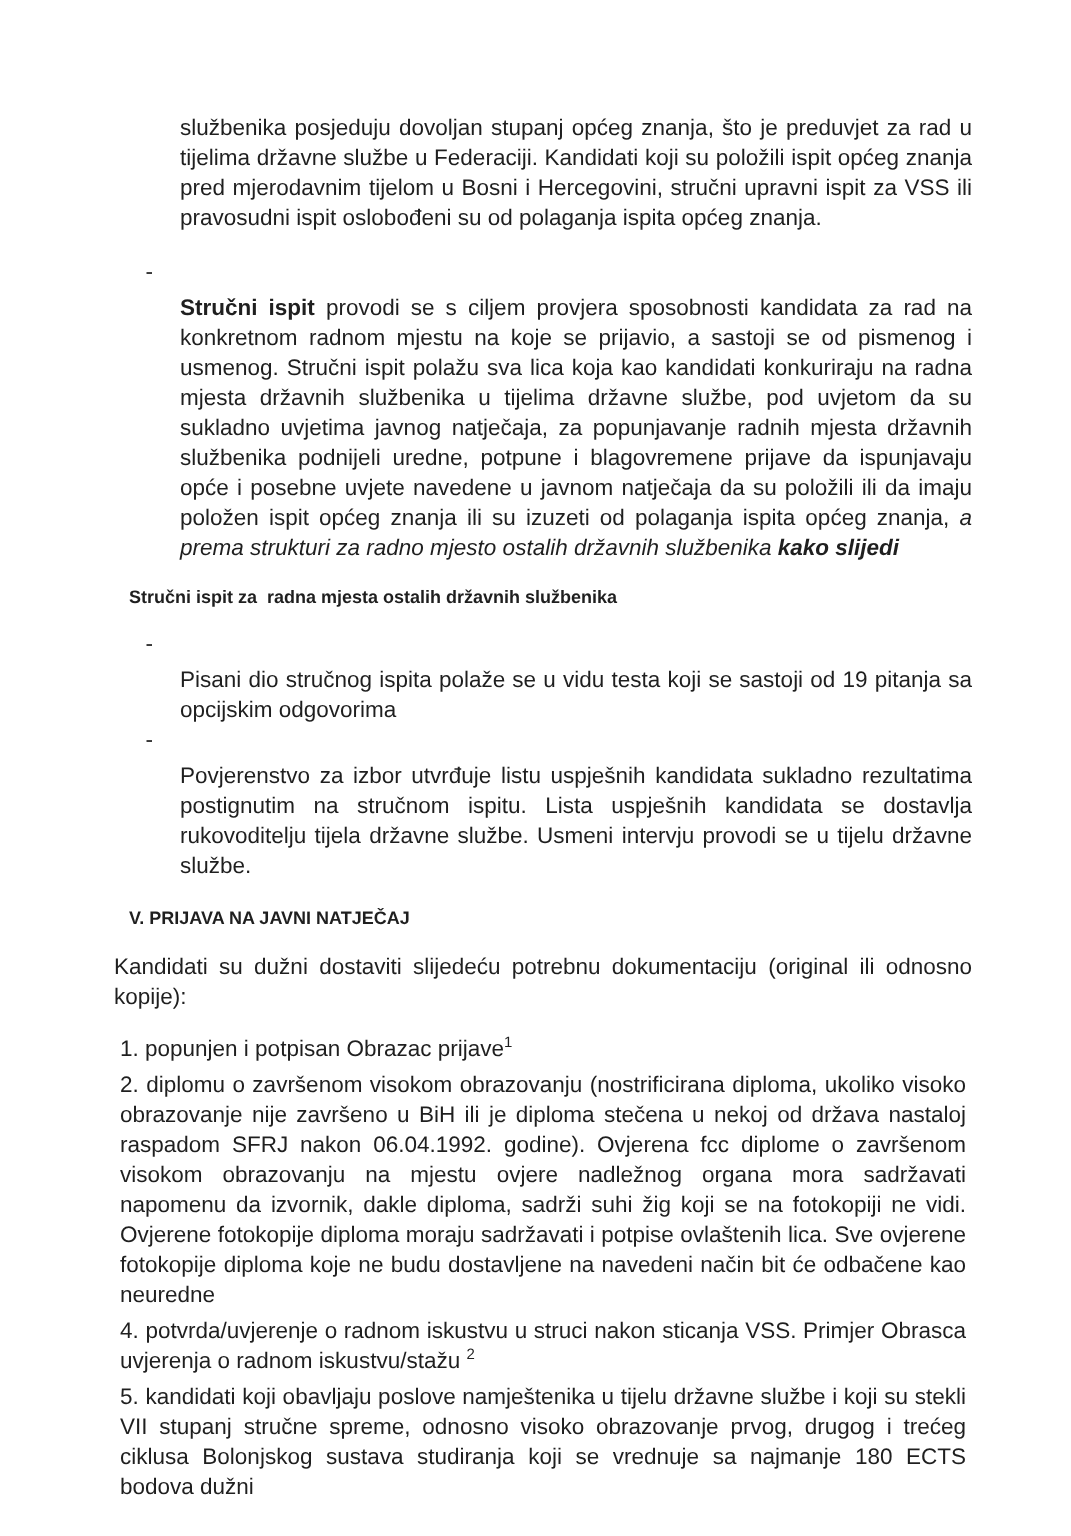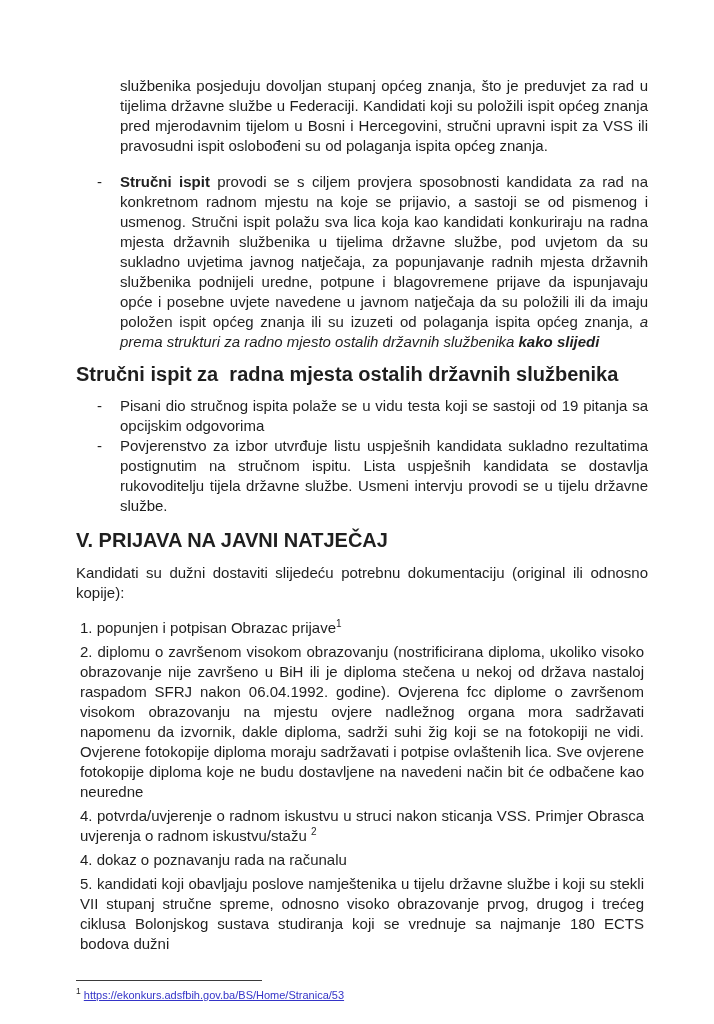--- a/index.html
+++ b/index.html
@@ -21,28 +21,28 @@
   p { margin: 0; }
   .indent-block { margin-left: 44px; }
   .para-gap { margin-bottom: 16px; }
 
   .bullet-item { display: flex; }
   .bullet-item .marker {
     flex: 0 0 44px;
     box-sizing: border-box;
     padding-left: 21px;
   }
-  .bullet-item .btext { flex: 1 1 auto; }
+  .bullet-item .btext { flex: 1 1 auto; margin-top: 24px; }
 
   .heading {
     font-weight: bold;
-    font-size: 20px;
+    font-size: 12px;
     line-height: 20px;
     white-space: pre-wrap;
-    margin: 0;
+    margin: 10px;
   }
   .heading-strucni { margin-top: 12px; margin-bottom: 12px; }
   .heading-prijava { margin-top: 14px; margin-bottom: 13px; }
 
   .bullets2 { margin-bottom: 0; }
   .intro-para { margin-bottom: 15px; }
 
   .numbered-item { margin: 4px; }
 
   .b { font-weight: bold; }
@@ -89,21 +89,20 @@
   </div>
 
   <h3 class="heading heading-prijava">V. PRIJAVA NA JAVNI NATJEČAJ</h3>
 
   <p class="justify intro-para">Kandidati su dužni dostaviti slijedeću potrebnu dokumentaciju (original ili odnosno kopije):</p>
 
   <div>
     <p class="numbered-item justify"><span>1. popunjen i potpisan Obrazac prijave</span><sup>1</sup></p>
     <p class="numbered-item justify"><span>2. diplomu o završenom visokom obrazovanju (nostrificirana diploma, ukoliko visoko obrazovanje nije završeno u BiH ili je diploma stečena u nekoj od država nastaloj raspadom SFRJ nakon 06.04.1992. godine). Ovjerena fcc diplome o završenom visokom obrazovanju na mjestu ovjere nadležnog organa mora sadržavati napomenu da izvornik, dakle diploma, sadrži suhi žig koji se na fotokopiji ne vidi. Ovjerene fotokopije diploma moraju sadržavati i potpise ovlaštenih lica. Sve ovjerene fotokopije diploma koje ne budu dostavljene na navedeni način bit će odbačene kao neuredne</span></p>
     <p class="numbered-item justify"><span>4. potvrda/uvjerenje o radnom iskustvu u struci nakon sticanja VSS. Primjer Obrasca uvjerenja o radnom iskustvu/stažu </span><sup>2</sup></p>
-    <p class="numbered-item justify"><span>4. dokaz o poznavanju rada na računalu</span></p>
     <p class="numbered-item justify"><span>5.  kandidati koji obavljaju poslove namještenika u tijelu državne službe i koji su stekli VII stupanj stručne spreme, odnosno visoko obrazovanje prvog, drugog i trećeg ciklusa Bolonjskog sustava studiranja koji se vrednuje sa najmanje 180 ECTS bodova dužni</span></p>
   </div>
 
   <div class="footnotes">
     <hr class="fn-sep">
     <div class="fn-line">
       <sup>1</sup>
       <a class="fn-link">https://ekonkurs.adsfbih.gov.ba/BS/Home/Stranica/53</a>
     </div>
   </div>

